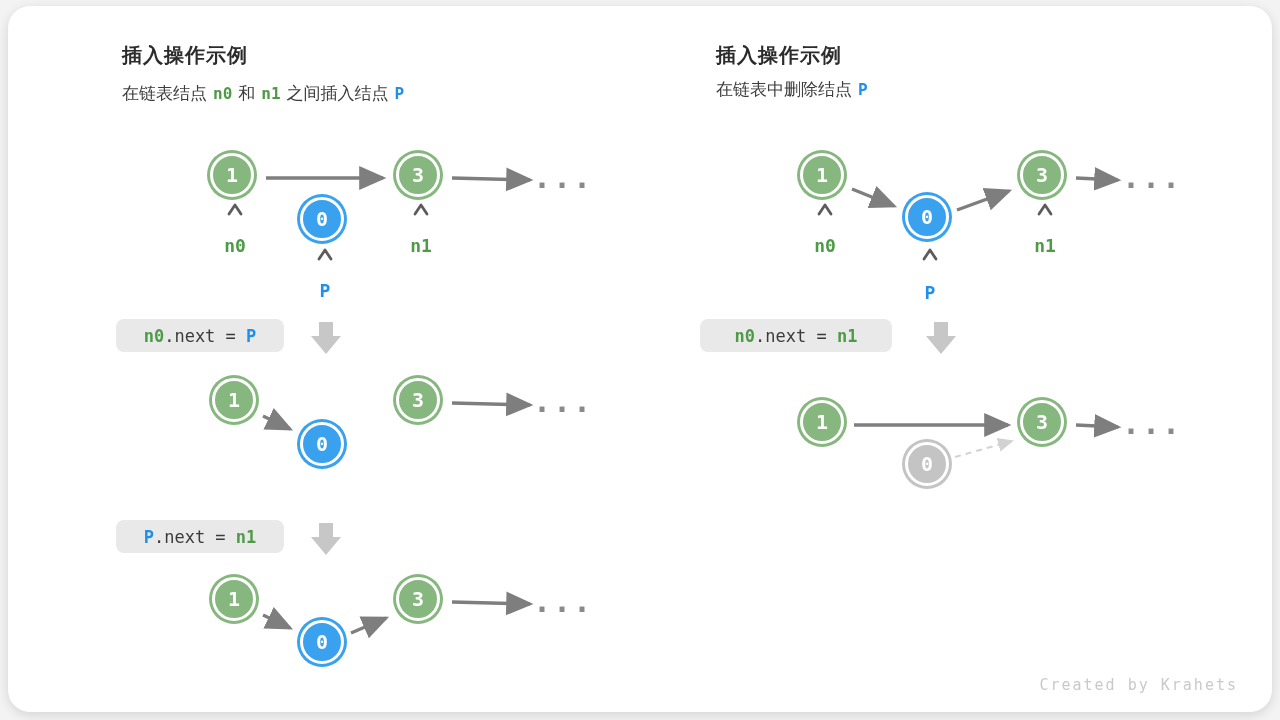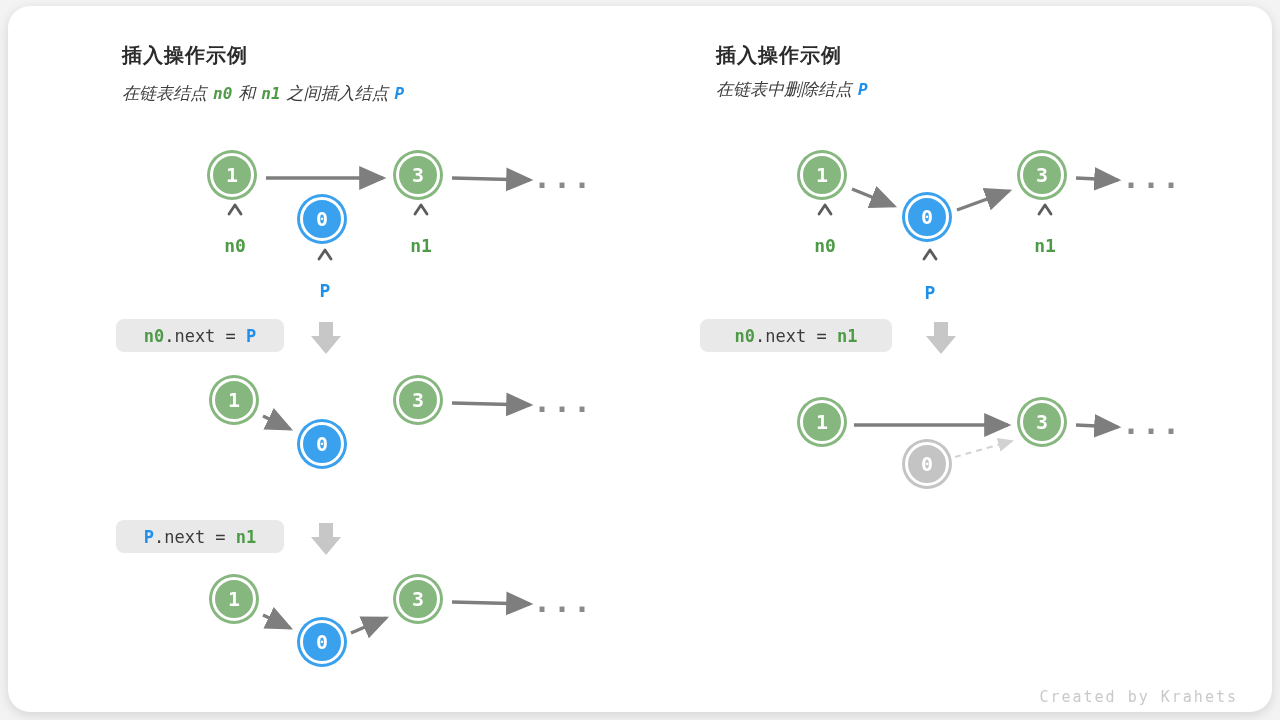--- a/index.html
+++ b/index.html
@@ -25,21 +25,20 @@
     font-size: 20px;
     font-weight: bold;
     color: #2b2b2b;
     letter-spacing: 1px;
   }
   .subtitle {
     position: absolute;
     font-size: 17px;
     color: #3d3d3d;
     white-space: nowrap;
-    font-style: italic;
   }
   .tok { font-family: "DejaVu Sans Mono", monospace; font-weight: bold; font-size: 16px; margin: 0 6px; }
   .c-green { color: #4e9b47; }
   .c-blue  { color: #1e8fea; }
 
   .node {
     position: absolute;
     width: 44px; height: 44px;
     border-radius: 50%;
     border: 3px solid #ffffff;
@@ -79,21 +78,20 @@
     white-space: pre;
     z-index: 2;
   }
   .codebox .kw { font-weight: bold; }
   .credit {
     position: absolute;
     right: 42px; top: 676px;
     font-family: "DejaVu Sans Mono", monospace;
     font-size: 15px; color: #c9c9c9;
     letter-spacing: 2px;
-    margin-top: 12px;
   }
 </style>
 </head>
 <body>
 
 <div class="card"></div>
 
 <svg class="layer" width="1280" height="720" viewBox="0 0 1280 720">
   <defs>
     <marker id="ah" markerWidth="9" markerHeight="8" refX="7" refY="4" orient="auto">

